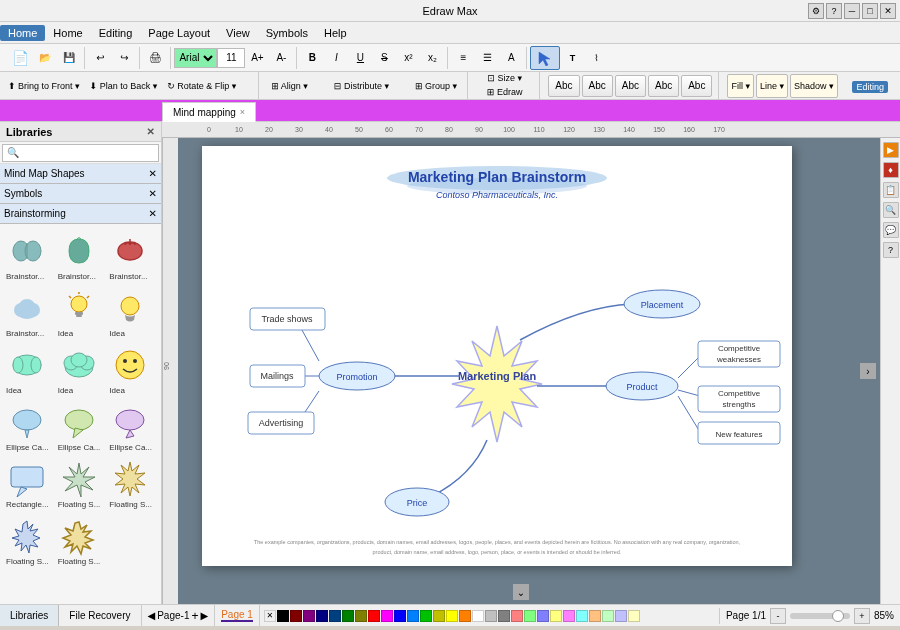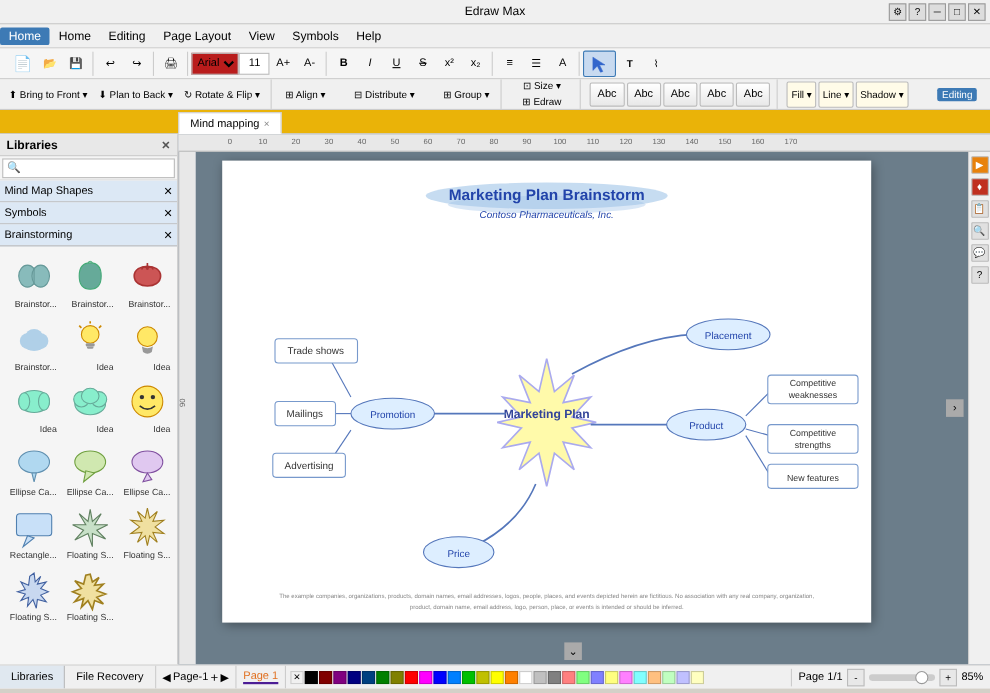--- a/index.html
+++ b/index.html
@@ -13,58 +13,58 @@
     
     .menu-bar { height: 22px; background: #f0f0f0; display: flex; align-items: center; border-bottom: 1px solid #ccc; }
     .menu-item { padding: 2px 8px; font-size: 11px; cursor: pointer; }
     .menu-item.active { background: #3d7ab5; color: white; border-radius: 2px; }
 
     
     .toolbar { height: 32px; background: #f5f5f5; display: flex; align-items: center; border-bottom: 1px solid #ccc; padding: 0 4px; gap: 2px; overflow: hidden; }
     .toolbar-sep { width: 1px; height: 22px; background: #ccc; margin: 0 3px; }
     .tb-btn { height: 24px; min-width: 24px; padding: 0 3px; border: 1px solid transparent; background: transparent; font-size: 10px; cursor: pointer; display: flex; align-items: center; justify-content: center; border-radius: 2px; }
     .tb-btn.active { background: #d0e4f8; border-color: #3d7ab5; }
-    .font-select { height: 20px; font-size: 10px; border: 1px solid #bbb; background: #b91c1c; }
+    .font-select { height: 20px; font-size: 10px; border: 1px solid #bbb; background: #86efac; }
     .font-size-input { height: 20px; width: 28px; font-size: 10px; border: 1px solid #bbb; text-align: center; }
 
     
     .toolbar2 { height: 30px; background: #f5f5f5; display: flex; align-items: center; border-bottom: 1px solid #ccc; padding: 0 4px; gap: 2px; overflow: hidden; }
 
     
     .style-btn { height: 22px; padding: 2px 6px; background: linear-gradient(to bottom, #fff, #e8e8e8); border: 1px solid #bbb; font-size: 10px; cursor: pointer; border-radius: 2px; }
 
     
     .main-area { display: flex; height: calc(630px - 22px - 22px - 32px - 30px - 22px - 20px); }
 
     
     .libraries-panel { width: 162px; background: #f5f5f5; border-right: 1px solid #ccc; display: flex; flex-direction: column; overflow: hidden; }
     .panel-header { height: 20px; background: #e8e8e8; border-bottom: 1px solid #ccc; display: flex; align-items: center; justify-content: space-between; padding: 0 6px; font-size: 11px; font-weight: bold; }
     .panel-search { height: 22px; padding: 2px; display: flex; align-items: center; border-bottom: 1px solid #ddd; }
     .panel-search input { flex: 1; height: 18px; border: 1px solid #bbb; font-size: 10px; padding: 0 3px; }
     .section-header { height: 20px; background: #dce8f5; border-bottom: 1px solid #bbb; display: flex; align-items: center; padding: 0 4px; font-size: 10px; justify-content: space-between; cursor: pointer; }
     .shapes-grid { display: grid; grid-template-columns: repeat(3, 1fr); gap: 2px; padding: 4px; }
-    .shape-item { display: flex; flex-direction: column; align-items: flex-end; cursor: pointer; padding: 2px; }
+    .shape-item { display: flex; flex-direction: column; align-items: flex-start; cursor: pointer; padding: 2px; }
     .shape-icon { width: 42px; height: 42px; display: flex; align-items: center; justify-content: center; }
     .shape-label { font-size: 8px; text-align: center; color: #333; max-width: 48px; overflow: hidden; text-overflow: ellipsis; white-space: nowrap; }
     .panel-scroll { overflow-y: auto; flex: 1; }
 
     
     .canvas-area { flex: 1; background: #a8b4c0; position: relative; overflow: hidden; display: flex; flex-direction: column; }
     .canvas-ruler-h { height: 16px; background: #e8e8e8; border-bottom: 1px solid #bbb; display: flex; align-items: center; padding-left: 20px; font-size: 8px; color: #666; overflow: hidden; }
     .right-btn { width: 16px; height: 16px; background: #e0e0e0; border: 1px solid #bbb; font-size: 9px; display: flex; align-items: center; justify-content: center; cursor: pointer; border-radius: 1px; }
 
     
     .tb-section { display: flex; flex-direction: column; align-items: center; padding: 0 4px; border-right: 1px solid #ddd; }
 
     
     .editing-badge { background: #3d7ab5; color: white; padding: 1px 4px; font-size: 9px; border-radius: 2px; }
 
     .panel-close { font-size: 10px; cursor: pointer; color: #555; }
 
-    .tab-bar { display: flex; background: #eab308; border-bottom: 1px solid #ccc; height: 22px; align-items: flex-end; padding-left: 162px; }
+    .tab-bar { display: flex; background: #d946ef; border-bottom: 1px solid #ccc; height: 22px; align-items: flex-end; padding-left: 162px; }
     .doc-tab { padding: 2px 10px; font-size: 10px; background: #f5f5f5; border: 1px solid #ccc; border-bottom: none; cursor: pointer; height: 20px; display: flex; align-items: center; gap: 4px; }
     .doc-tab.active { background: white; border-bottom: 1px solid white; margin-bottom: -1px; }
     .doc-tab-close { font-size: 9px; color: #888; cursor: pointer; }
   </style>
 </head>
 <body>
 
 <div class="title-bar">
   <span>Edraw Max</span>
   <div class="title-bar-controls">
@@ -129,21 +129,21 @@
       </span>
     </button>
     <button class="tb-btn" style="padding:0 4px;">
       <span style="font-size:9px; font-weight:bold;">T</span>
     </button>
     <button class="tb-btn" style="font-size:9px;">⌇</button>
   </div>
 </div>
 
 <div class="toolbar2" style="height:28px; background:#f0f0f0;">
-  <div style="display:flex; align-items:center; gap:2px; padding-right:6px; border-right:1px solid #ccc; height:100%;">
+  <div style="display:flex; align-items:center; gap:2px; padding-right:18px; border-right:1px solid #ccc; height:100%;">
     <button class="tb-btn" style="font-size:9px;">⬆ Bring to Front ▾</button>
     <button class="tb-btn" style="font-size:9px;">⬇ Plan to Back ▾</button>
     <button class="tb-btn" style="font-size:9px;">↻ Rotate &amp; Flip ▾</button>
   </div>
   <div style="display:flex; align-items:center; gap:18px; padding:0 6px; border-right:1px solid #ccc; height:100%;">
     <button class="tb-btn" style="font-size:9px;">⊞ Align ▾</button>
     <button class="tb-btn" style="font-size:9px;">⊟ Distribute ▾</button>
     <button class="tb-btn" style="font-size:9px;">⊞ Group ▾</button>
   </div>
   <div style="display:flex; align-items:center; gap:2px; padding:0 6px; border-right:1px solid #ccc; height:100%;flex-direction:column;">

